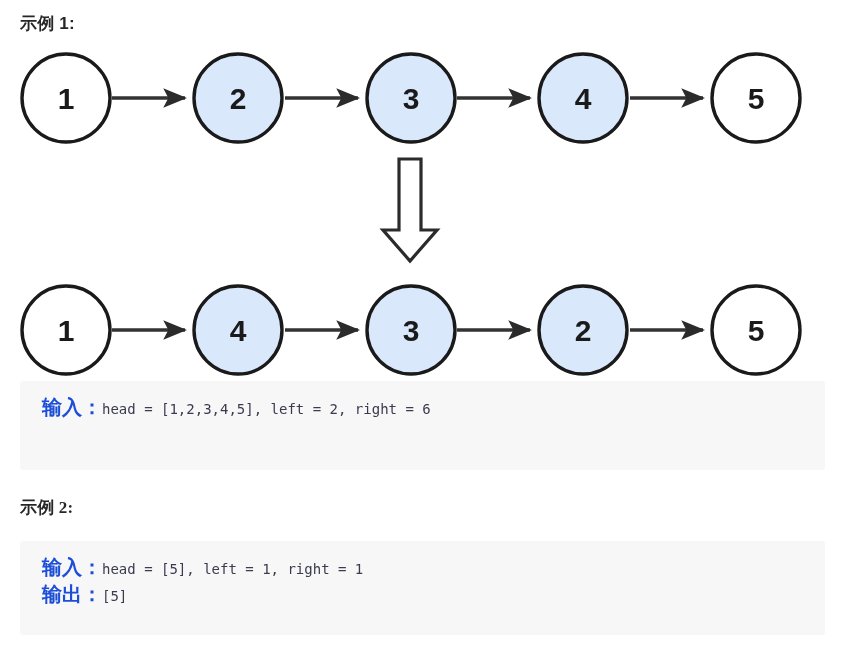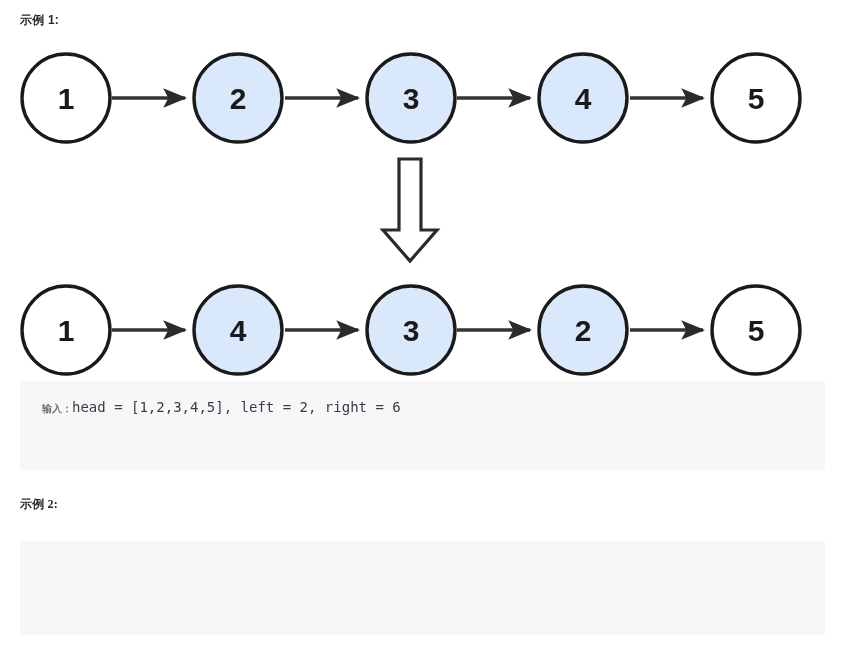--- a/index.html
+++ b/index.html
@@ -12,21 +12,21 @@
     height: 649px;
     position: relative;
     font-family: "Liberation Sans", "DejaVu Sans", sans-serif;
     color: #263238;
     overflow: hidden;
   }
 
   .example-heading {
     position: absolute;
     left: 20px;
-    font-size: 12px;
+    font-size: 17px;
     font-weight: bold;
     color: #262626;
     letter-spacing: 0.2px;
     white-space: nowrap;
   }
   #heading-1 { top: 12px; }
   #heading-2 { top: 496px; font-family: Liberation Serif, serif; }
 
   .diagram {
     position: absolute;
@@ -52,22 +52,22 @@
   .code-line {
     font-family: "DejaVu Sans Mono", "Liberation Mono", monospace;
     font-size: 14px;
     line-height: 25px;
     color: #3b3b4f;
     white-space: pre;
   }
   .code-label {
     font-family: "Liberation Sans", "DejaVu Sans", sans-serif;
     font-weight: bold;
-    color: #737373;
-    font-size: 10px;
+    color: #1d4ed8;
+    font-size: 20px;
   }
 </style>
 </head>
 <body>
 
 <div class="example-heading" id="heading-1">示例 1:</div>
 
 <div class="diagram">
   <svg width="851" height="335" viewBox="0 0 851 335" xmlns="http://www.w3.org/2000/svg">
     <defs>
@@ -136,13 +136,15 @@
   </svg>
 </div>
 
 <div class="code-block" id="code-block-1">
   <div class="code-line"><span class="code-label">输入：</span><span>head = [1,2,3,4,5], left = 2, right = 6</span></div>
 </div>
 
 <div class="example-heading" id="heading-2">示例 2:</div>
 
 <div class="code-block" id="code-block-2">
+  <div class="code-line"><span class="code-label">输入：</span><span>head = [5], left = 1, right = 1</span></div>
+  <div class="code-line"><span class="code-label">输出：</span><span>[5]</span></div>
 </div>
 
 </body></html>

